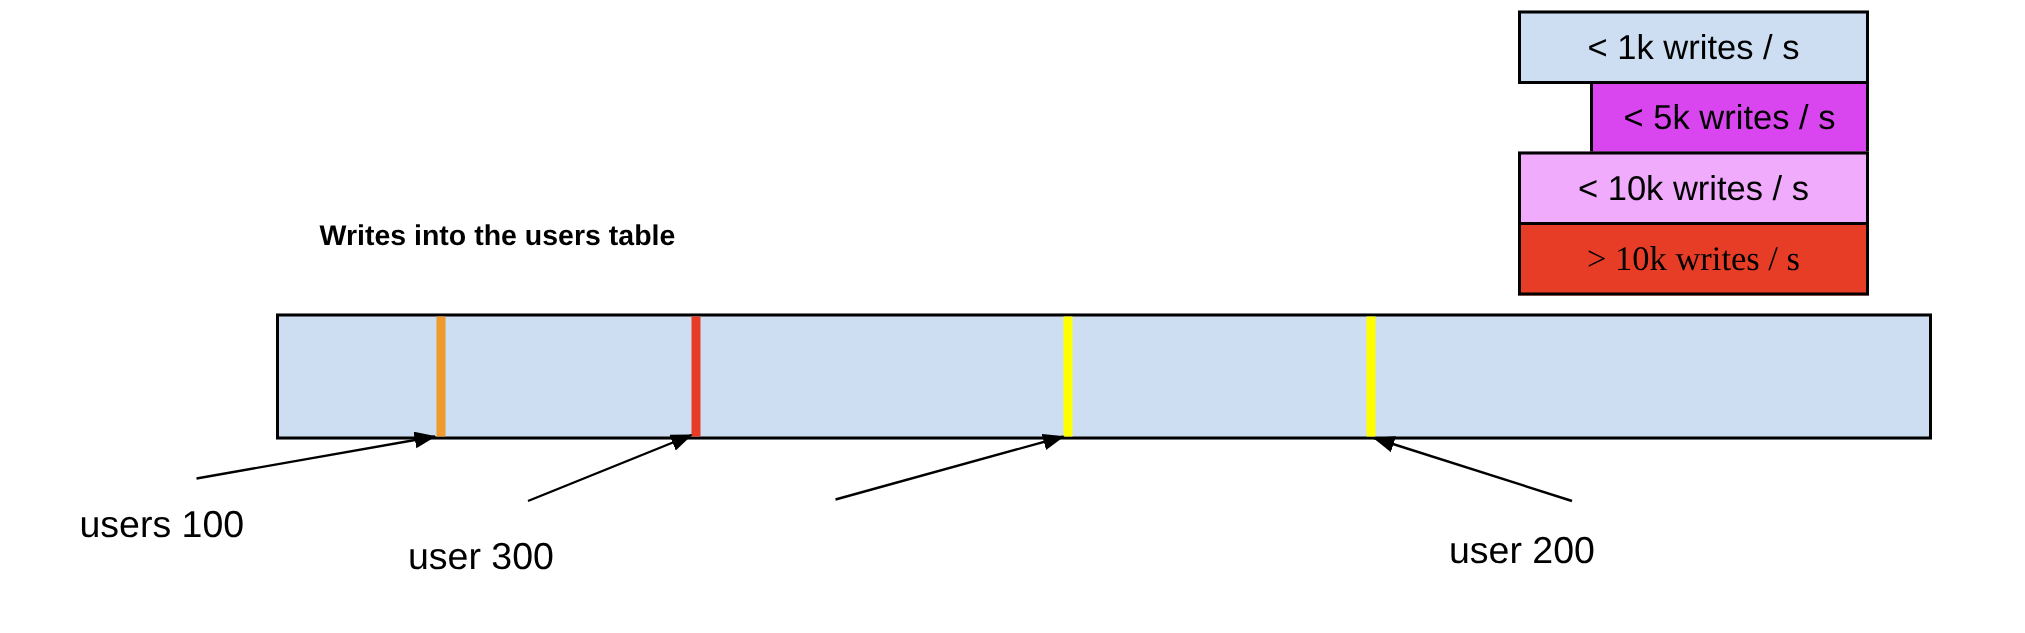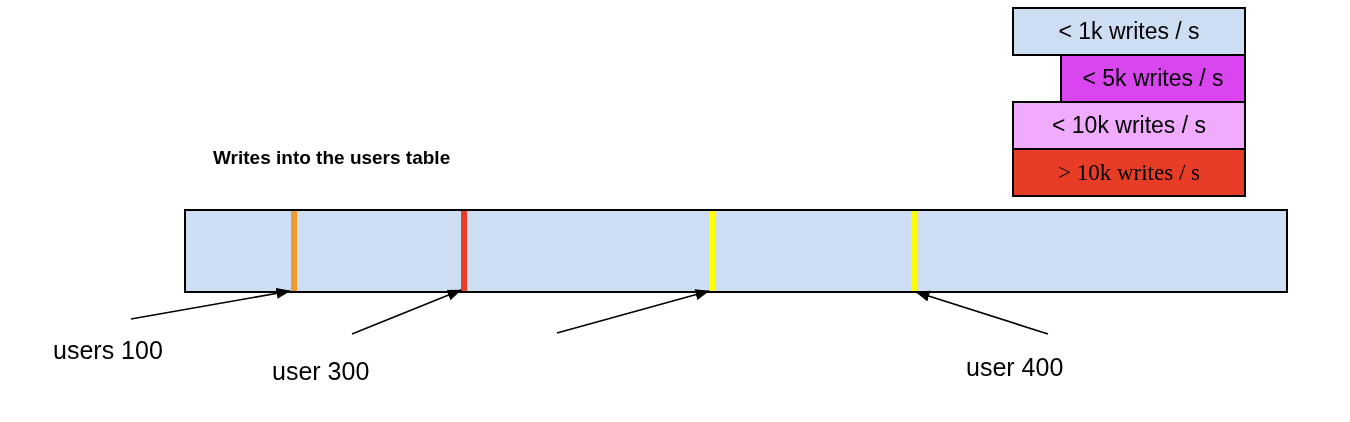--- a/index.html
+++ b/index.html
@@ -125,15 +125,15 @@
       </marker>
     </defs>
     <line x1="131" y1="319" x2="290" y2="291" stroke="#000000" stroke-width="1.6" marker-end="url(#arrowhead)"></line>
     <line x1="352" y1="334" x2="461" y2="290" stroke="#000000" stroke-width="1.6" marker-end="url(#arrowhead)"></line>
     <line x1="557" y1="333" x2="709" y2="291" stroke="#000000" stroke-width="1.6" marker-end="url(#arrowhead)"></line>
     <line x1="1048" y1="334" x2="916" y2="292" stroke="#000000" stroke-width="1.6" marker-end="url(#arrowhead)"></line>
   </svg>
 
   <div class="user-label label-user-100">users 100</div>
   <div class="user-label label-user-200">user 300</div>
-  <div class="user-label label-user-400">user 400</div>
+  <div class="user-label label-user-400">user 200</div>
 
 </div>
 
 </body></html>

